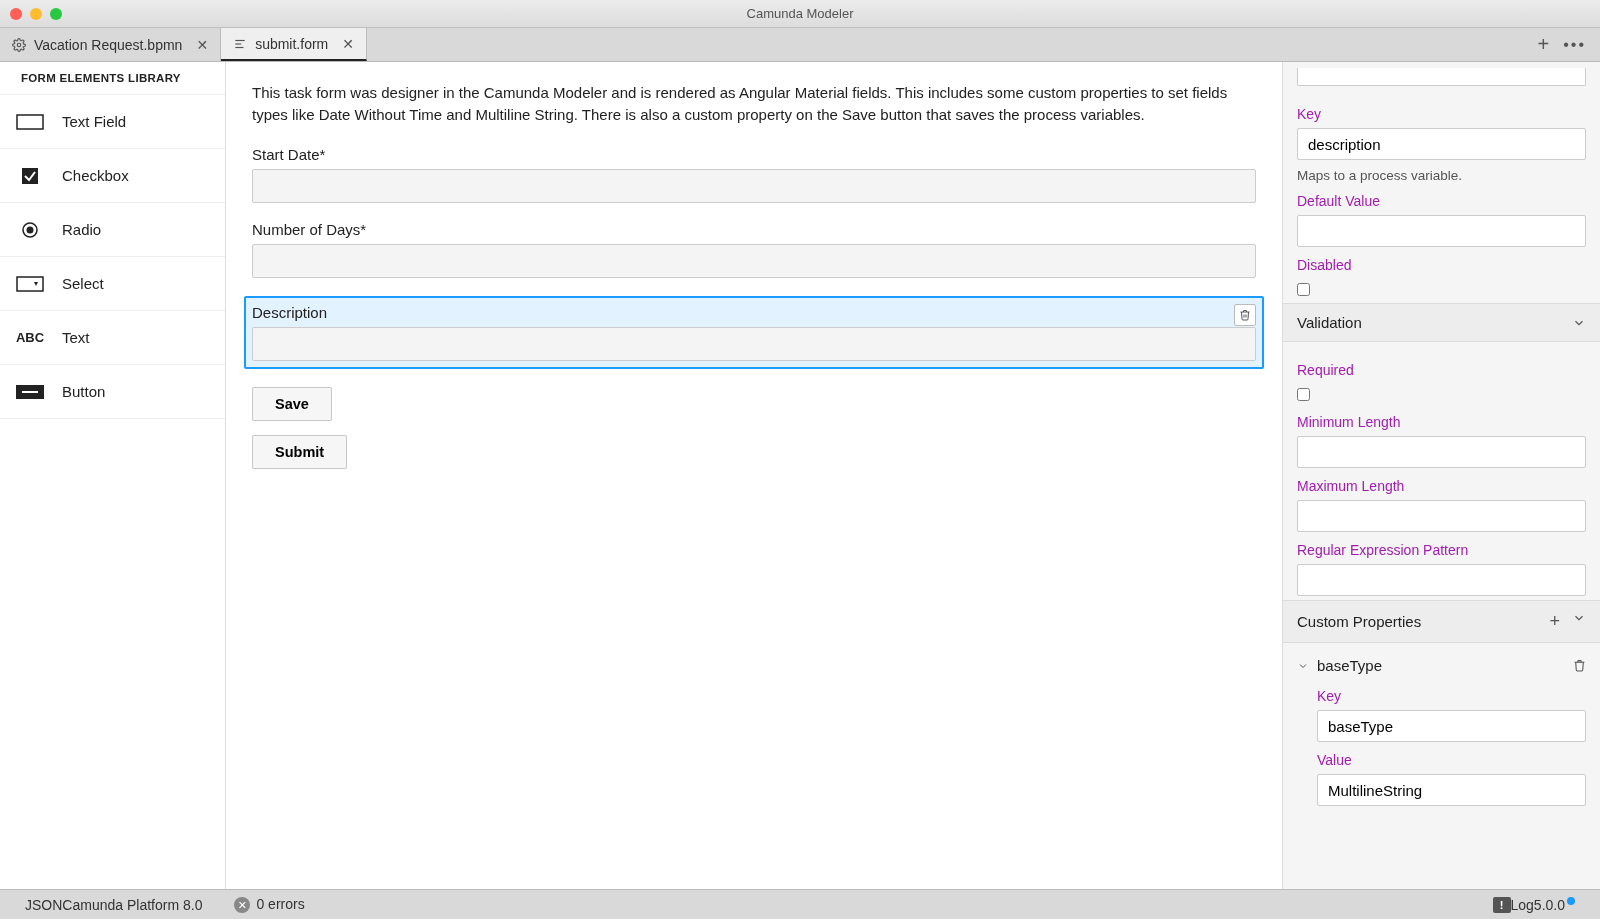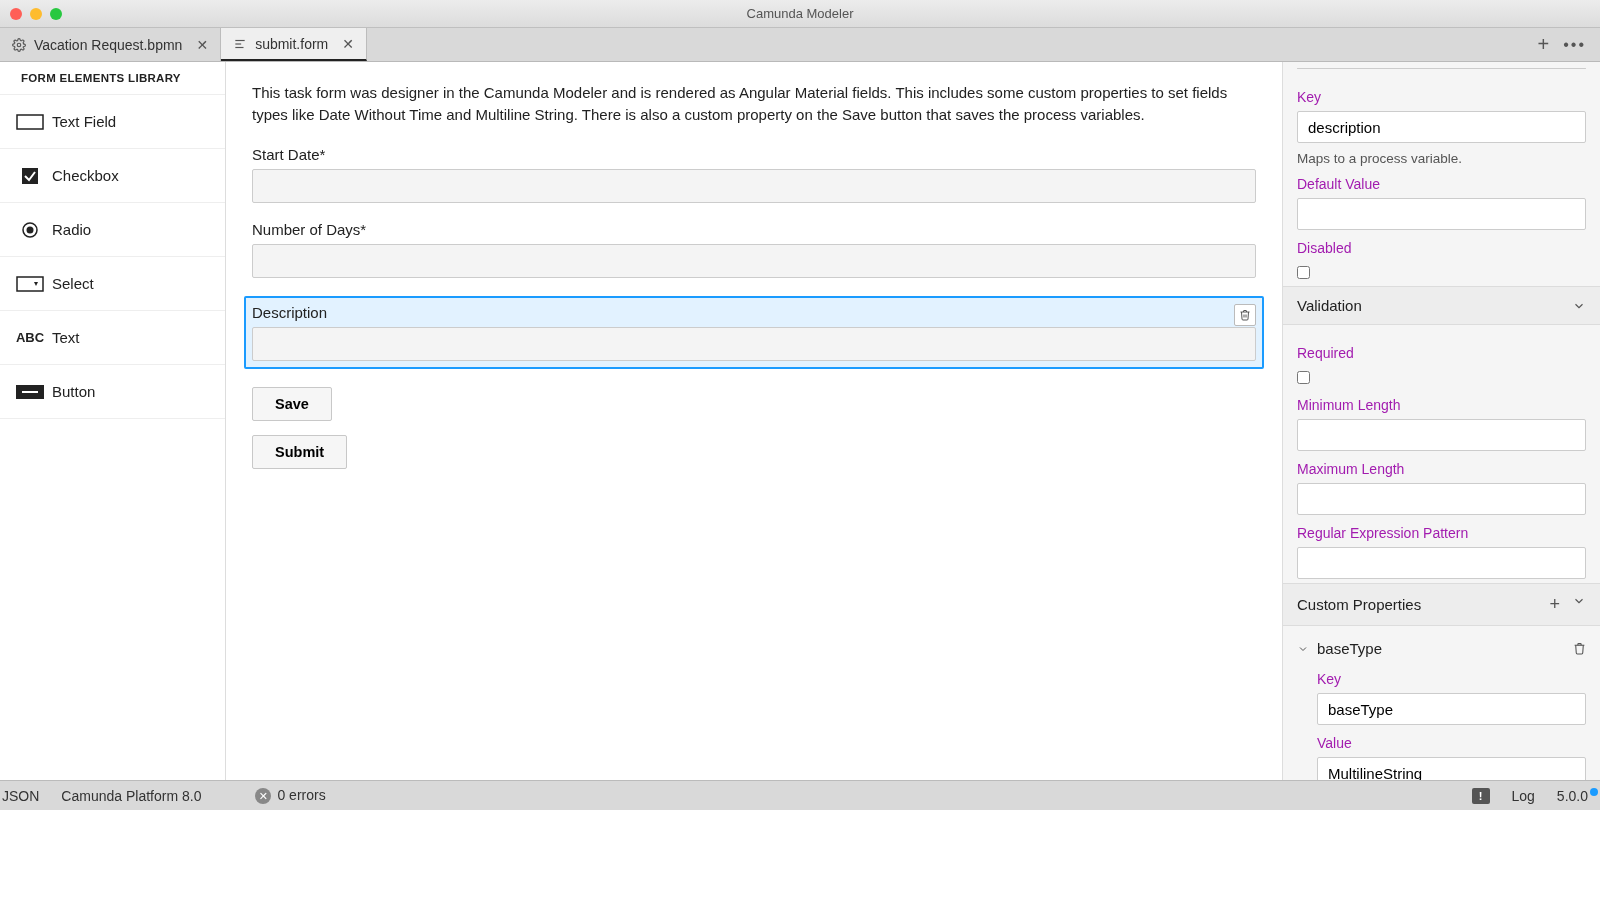--- a/index.html
+++ b/index.html
@@ -3,21 +3,21 @@
 <meta charset="utf-8">
 <style>
 * { margin: 0; padding: 0; box-sizing: border-box; }
 body {
   font-family: -apple-system, BlinkMacSystemFont, "Segoe UI", Helvetica, Arial, sans-serif;
   font-size: 14px;
   color: #222;
   background: #fff;
   overflow: hidden;
 }
-.window { width: 1600px; height: 810px; display: flex; flex-direction: column; background: #fff; }
+.window { width: 1600px; height: 919px; display: flex; flex-direction: column; background: #fff; }
 
 
 .titlebar {
   height: 28px;
   background: linear-gradient(#ececec,#dcdcdc);
   border-bottom: 1px solid #bfbfbf;
   display: flex;
   align-items: center;
   position: relative;
 }
@@ -65,21 +65,21 @@
 }
 .palette-header {
   font-size: 11.5px;
   font-weight: 700;
   letter-spacing: 0.3px;
   padding: 10px 21px;
   border-bottom: 1px solid #eee;
   color: #222;
 }
 .palette-item {
-  display: flex; align-items: center; gap: 8px;
+  display: flex; align-items: center; gap: 18px;
   padding: 18px 16px;
   border-bottom: 1px solid #eee;
   cursor: grab;
   font-size: 15px;
 }
 .palette-item .ico { width: 28px; display:flex; justify-content:center; }
 
 
 .canvas {
   flex: 1;
@@ -164,23 +164,22 @@
   height: 18px; margin: 6px 14px 0 14px;
   border:1px solid #ccc; border-top:none; border-radius: 0 0 2px 2px; background:#fff;
 }
 
 
 .statusbar {
   height: 30px;
   background: #d9d9d9;
   border-top: 1px solid #bbb;
   display: flex; align-items: center;
-  padding: 0 2px;
+  padding: 0 25px;
   font-size: 14px; color: #333;
-  gap: 22px;
 }
 .statusbar .spacer { flex: 1; }
 .status-dot { width:8px;height:8px;border-radius:50%;background:#1a9bff;display:inline-block;margin-left:2px;vertical-align:top;}
 .err-icon {
   width:16px;height:16px;border-radius:50%;background:#888;color:#fff;display:inline-flex;align-items:center;justify-content:center;font-size:11px;margin-right:6px;
 }
 .feedback-icon {
   width:18px;height:16px;background:#555;border-radius:2px;display:inline-flex;align-items:center;justify-content:center;color:#fff;font-size:11px;font-weight:700;
 }
 

